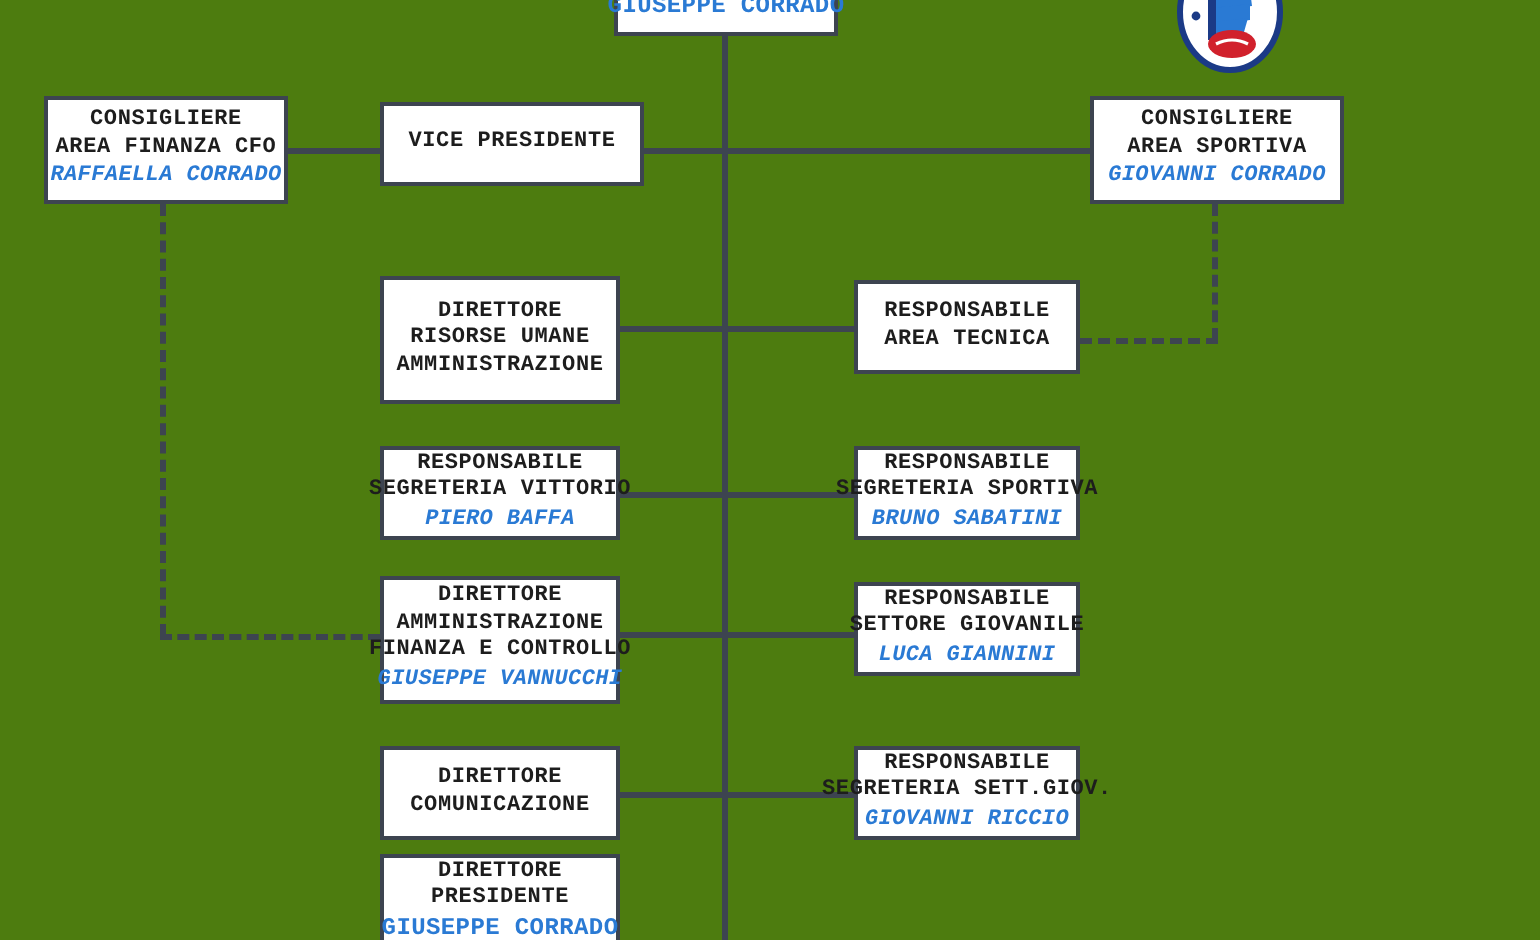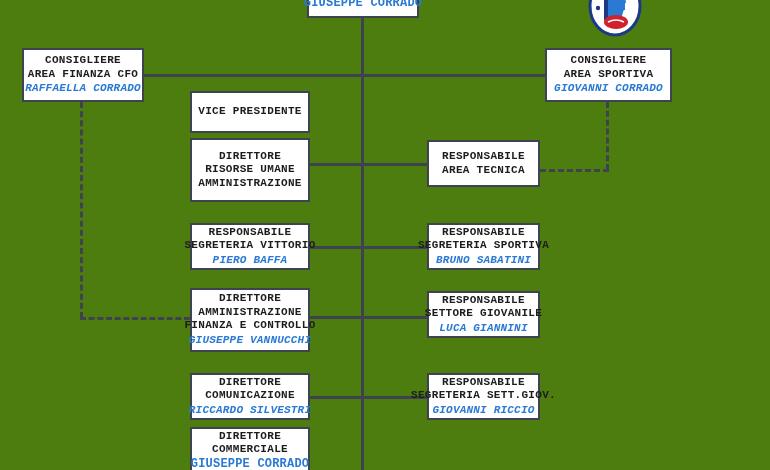--- a/index.html
+++ b/index.html
@@ -123,21 +123,21 @@
   <div class="node person-upright" style="left:307px; top:-12px; width:112px; height:30px;">
     <span class="person">GIUSEPPE CORRADO</span>
   </div>
 
   <div class="node" style="left:22px; top:48px; width:122px; height:54px;">
     <span class="role">CONSIGLIERE</span>
     <span class="role">AREA FINANZA CFO</span>
     <span class="person">RAFFAELLA CORRADO</span>
   </div>
 
-  <div class="node" style="left:190px; top:51px; width:120px; height:42px;margin-top:40px;">
+  <div class="node" style="left:190px; top:51px; width:132px; height:42px;">
     <span class="role">VICE PRESIDENTE</span>
   </div>
 
   <div class="node" style="left:545px; top:48px; width:127px; height:54px;">
     <span class="role">CONSIGLIERE</span>
     <span class="role">AREA SPORTIVA</span>
     <span class="person">GIOVANNI CORRADO</span>
   </div>
 
   <div class="node" style="left:190px; top:138px; width:120px; height:64px;">
@@ -172,28 +172,27 @@
 
   <div class="node" style="left:427px; top:291px; width:113px; height:47px;">
     <span class="role">RESPONSABILE</span>
     <span class="role">SETTORE GIOVANILE</span>
     <span class="person">LUCA GIANNINI</span>
   </div>
 
   <div class="node" style="left:190px; top:373px; width:120px; height:47px;">
     <span class="role">DIRETTORE</span>
     <span class="role">COMUNICAZIONE</span>
-    <span class="person">RICCARDO SILVESTRI</span>
   </div>
 
   <div class="node" style="left:427px; top:373px; width:113px; height:47px;">
     <span class="role">RESPONSABILE</span>
     <span class="role">SEGRETERIA SETT.GIOV.</span>
     <span class="person">GIOVANNI RICCIO</span>
   </div>
 
   <div class="node person-upright" style="left:190px; top:427px; width:120px; height:47px;">
     <span class="role">DIRETTORE</span>
-    <span class="role">COMMERCIALE</span>
+    <span class="role">PRESIDENTE</span>
     <span class="person">GIUSEPPE CORRADO</span>
   </div>
 
 </div>
 
 </body></html>

